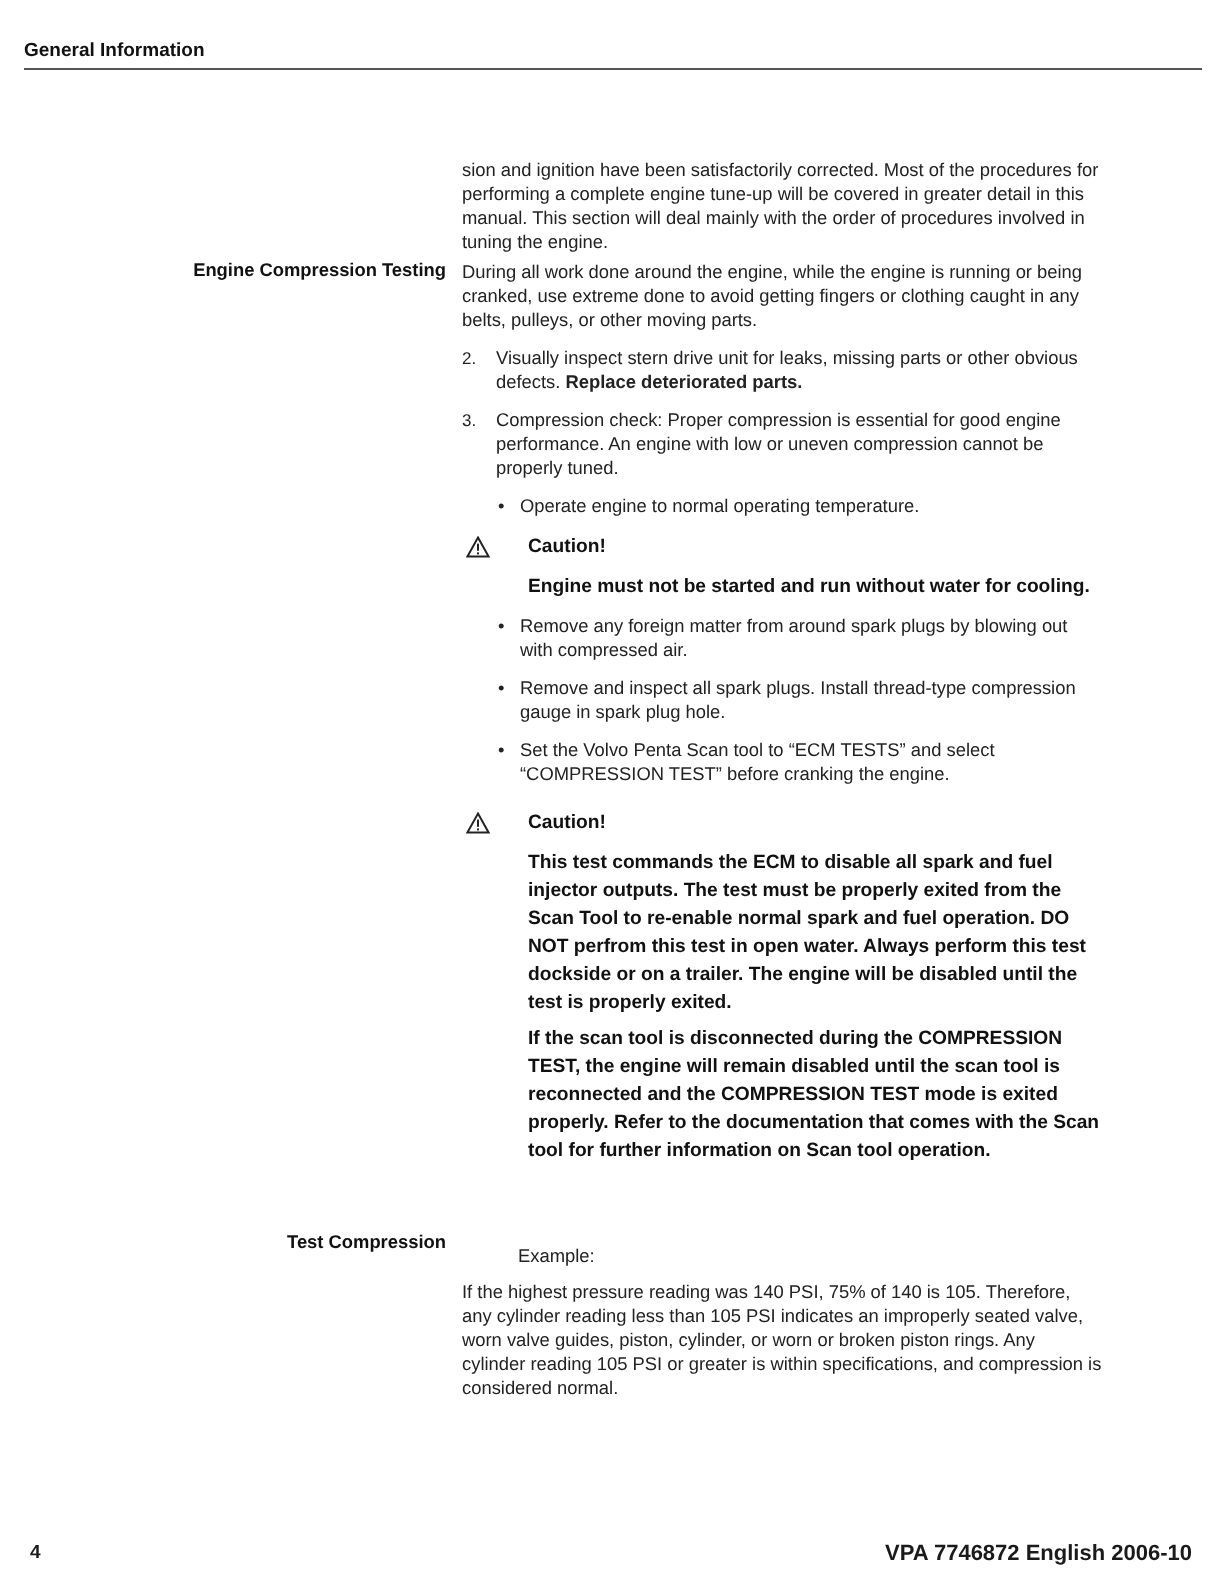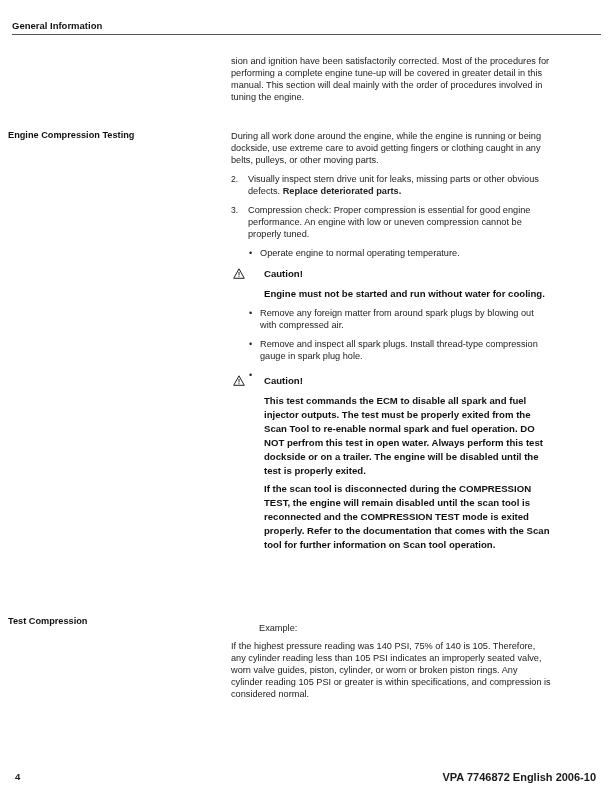--- a/index.html
+++ b/index.html
@@ -13,22 +13,22 @@
   }
   .header-rule {
     position: absolute; left: 12px; top: 34px; width: 589px; height: 0;
     border-top: 1px solid #555;
   }
   .body-col {
     position: absolute; left: 231px; width: 320px;
     font-size: 9.2px; line-height: 12px; color: #222;
   }
   .side-label {
-    position: absolute; width: 205px; text-align: left;
-    font-size: 9.2px; font-weight: bold; color: #111; left: 8px;
+    position: absolute; width: 205px; text-align: right;
+    font-size: 9.2px; font-weight: bold; color: #111; left: 18px;
   }
   p { margin: 0; }
   .numbered { position: relative; padding-left: 17px; }
   .numbered .num { position: absolute; left: 0; top: 0; font-size: 8.5px; }
   .bullet { position: relative; padding-left: 17px; margin-left: 12px; }
   .bullet .dot { position: absolute; left: 6px; top: 0; }
   .caution { position: relative; padding-left: 33px; font-weight: bold; color: #111; }
   .caution .warn-icon { position: absolute; left: 2px; top: 1px; width: 12px; height: 11px; }
   .footer-page {
     position: absolute; left: 15px; top: 771px; font-size: 9.5px; font-weight: bold;
@@ -38,28 +38,28 @@
   }
 </style>
 </head>
 <body>
 
 <div>
   <div class="header-title">General Information</div>
   <div class="header-rule"></div>
 </div>
 
-<div class="body-col" style="top:55px;">
+<div class="body-col" style="top:79px;">
   <p>sion and ignition have been satisfactorily corrected. Most of the procedures for performing a complete engine tune-up will be covered in greater detail in this manual. This section will deal mainly with the order of procedures involved in tuning the engine.</p>
 </div>
 
 <div class="side-label" style="top:130px;">Engine Compression Testing</div>
 
 <div class="body-col" style="top:130px;">
-  <p>During all work done around the engine, while the engine is running or being dockside, use extreme care to avoid getting fingers or clothing caught in any belts, pulleys, or other moving parts.</p>
+  <p>During all work done around the engine, while the engine is running or being cranked, use extreme done to avoid getting fingers or clothing caught in any belts, pulleys, or other moving parts.</p>
 
   <div class="numbered" style="margin-top:7px;">
     <span class="num">2.</span>
     <span>Visually inspect stern drive unit for leaks, missing parts or other obvious defects. </span><b>Replace deteriorated parts.</b>
   </div>
 
   <div class="numbered" style="margin-top:7px;">
     <span class="num">3.</span>
     <span>Compression check: Proper compression is essential for good engine performance. An engine with low or uneven compression cannot be properly tuned.</span>
   </div>
@@ -82,20 +82,21 @@
   <div class="bullet" style="margin-top:6px;">
     <span class="dot">•</span>
     <span>Remove any foreign matter from around spark plugs by blowing out with compressed air.</span>
   </div>
   <div class="bullet" style="margin-top:7px;">
     <span class="dot">•</span>
     <span>Remove and inspect all spark plugs. Install thread-type compression gauge in spark plug hole.</span>
   </div>
   <div class="bullet" style="margin-top:7px;">
     <span class="dot">•</span>
+    <span>Set the Volvo Penta Scan tool to “ECM TESTS” and select “COMPRESSION TEST” before cranking the engine.</span>
   </div>
 
   <div class="caution" style="margin-top:12px; font-size:9.6px; line-height:14px;">
     <svg class="warn-icon" viewBox="0 0 12 11">
       <path d="M6 0.8 L11.3 10.3 L0.7 10.3 Z" fill="none" stroke="#222" stroke-width="1"></path>
       <rect x="5.5" y="3.8" width="1" height="3.6" fill="#222"></rect>
       <rect x="5.5" y="8.2" width="1" height="1" fill="#222"></rect>
     </svg>
     <p>Caution!</p>
     <p style="margin-top:6px;">This test commands the ECM to disable all spark and fuel injector outputs. The test must be properly exited from the Scan Tool to re-enable normal spark and fuel operation. DO NOT perfrom this test in open water. Always perform this test dockside or on a trailer. The engine will be disabled until the test is properly exited.</p>

